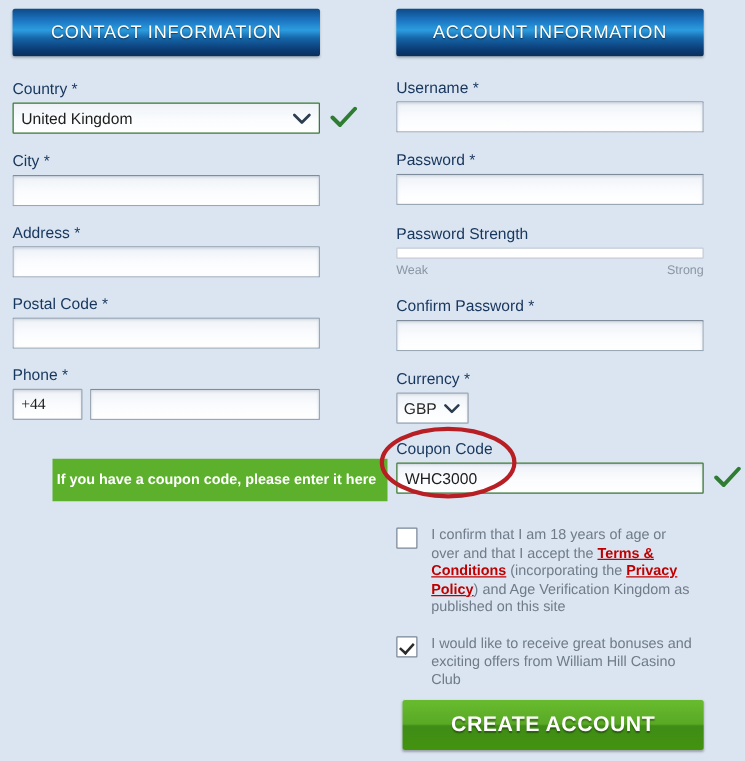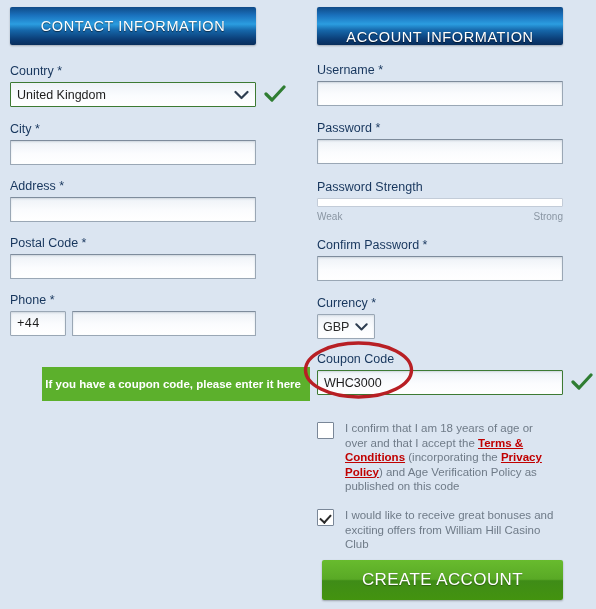--- a/index.html
+++ b/index.html
@@ -51,21 +51,21 @@
     overflow: hidden;
   }
   .section-header .title {
     color: #ffffff;
     font-size: 14.5px;
     font-weight: normal;
     letter-spacing: 0.6px;
     text-shadow: 0 1px 1px rgba(0,0,0,0.55);
     white-space: nowrap;
   }
-  .col-right .section-header { width: 246px; align-items: flex-end; }
+  .col-right .section-header { width: 246px; }
 
   
   .field { position: absolute; left: 0; }
   .flabel {
     font-size: 12.5px;
     color: #17365d;
     margin-bottom: 4px;
     white-space: nowrap;
   }
   .flabel .req { color: #17365d; }
@@ -141,21 +141,21 @@
   .phone-prefix {
     box-sizing: border-box;
     width: 56px;
     height: 25px;
     background: linear-gradient(to bottom, #eef2f7 0%, #fbfcfe 55%, #ffffff 100%);
     border: 1px solid #9aa7b5;
     border-radius: 1px;
     font-size: 12.5px;
     color: #1c1c1c;
     padding: 0 6px;
-    font-family: Liberation Mono, monospace;
+    font-family: Liberation Serif, serif;
     outline: none;
     box-shadow: inset 0 1px 2px rgba(120,135,155,0.28);
   }
   .phone-main { width: 184px; }
 
   
   .pw-bar {
     box-sizing: border-box;
     width: 246px;
     height: 9px;
@@ -252,21 +252,21 @@
     left: 322px;
     top: 560px;
     width: 241px;
     height: 40px;
     border: 0;
     border-radius: 2px;
     background: linear-gradient(to bottom, #68bb2e 0%, #59a925 48%, #3f8c17 52%, #43930f 100%);
     color: #ffffff;
     font-family: "Liberation Sans", sans-serif;
     font-size: 17px;
-    font-weight: normal;
+    font-weight: bold;
     letter-spacing: 0.4px;
     text-shadow: 0 1px 1px rgba(0,0,0,0.35);
     box-shadow: 0 1px 2px rgba(0,0,0,0.3);
     cursor: pointer;
   }
 </style>
 </head>
 <body>
 
 <div class="page">
@@ -410,21 +410,21 @@
     <span>If you have a coupon code, please enter it here</span>
   </div>
 
   <svg class="annot-ellipse" viewBox="0 0 113 60">
     <ellipse cx="56.5" cy="30" rx="53" ry="27" fill="none" stroke="#b81f24" stroke-width="3.4"></ellipse>
   </svg>
 
   <div class="cb-row" style="top:421px;">
     <div class="cbox"></div>
     <div class="cb-text">
-      <span>I confirm that I am 18 years of age or over and that I accept the </span><a href="#">Terms &amp; Conditions</a><span> (incorporating the </span><a href="#">Privacy Policy</a><span>) and Age Verification Policy as published on this code</span>
+      <span>I confirm that I am 18 years of age or over and that I accept the </span><a href="#">Terms &amp; Conditions</a><span> (incorporating the </span><a href="#">Privacy Policy</a><span>) and Age Verification Kingdom as published on this site</span>
     </div>
   </div>
 
   <div class="cb-row" style="top:508px;">
     <div class="cbox checked"></div>
     <div class="cb-text">I would like to receive great bonuses and exciting offers from William Hill Casino Club</div>
   </div>
 
   <button class="cta">CREATE ACCOUNT</button>
 

